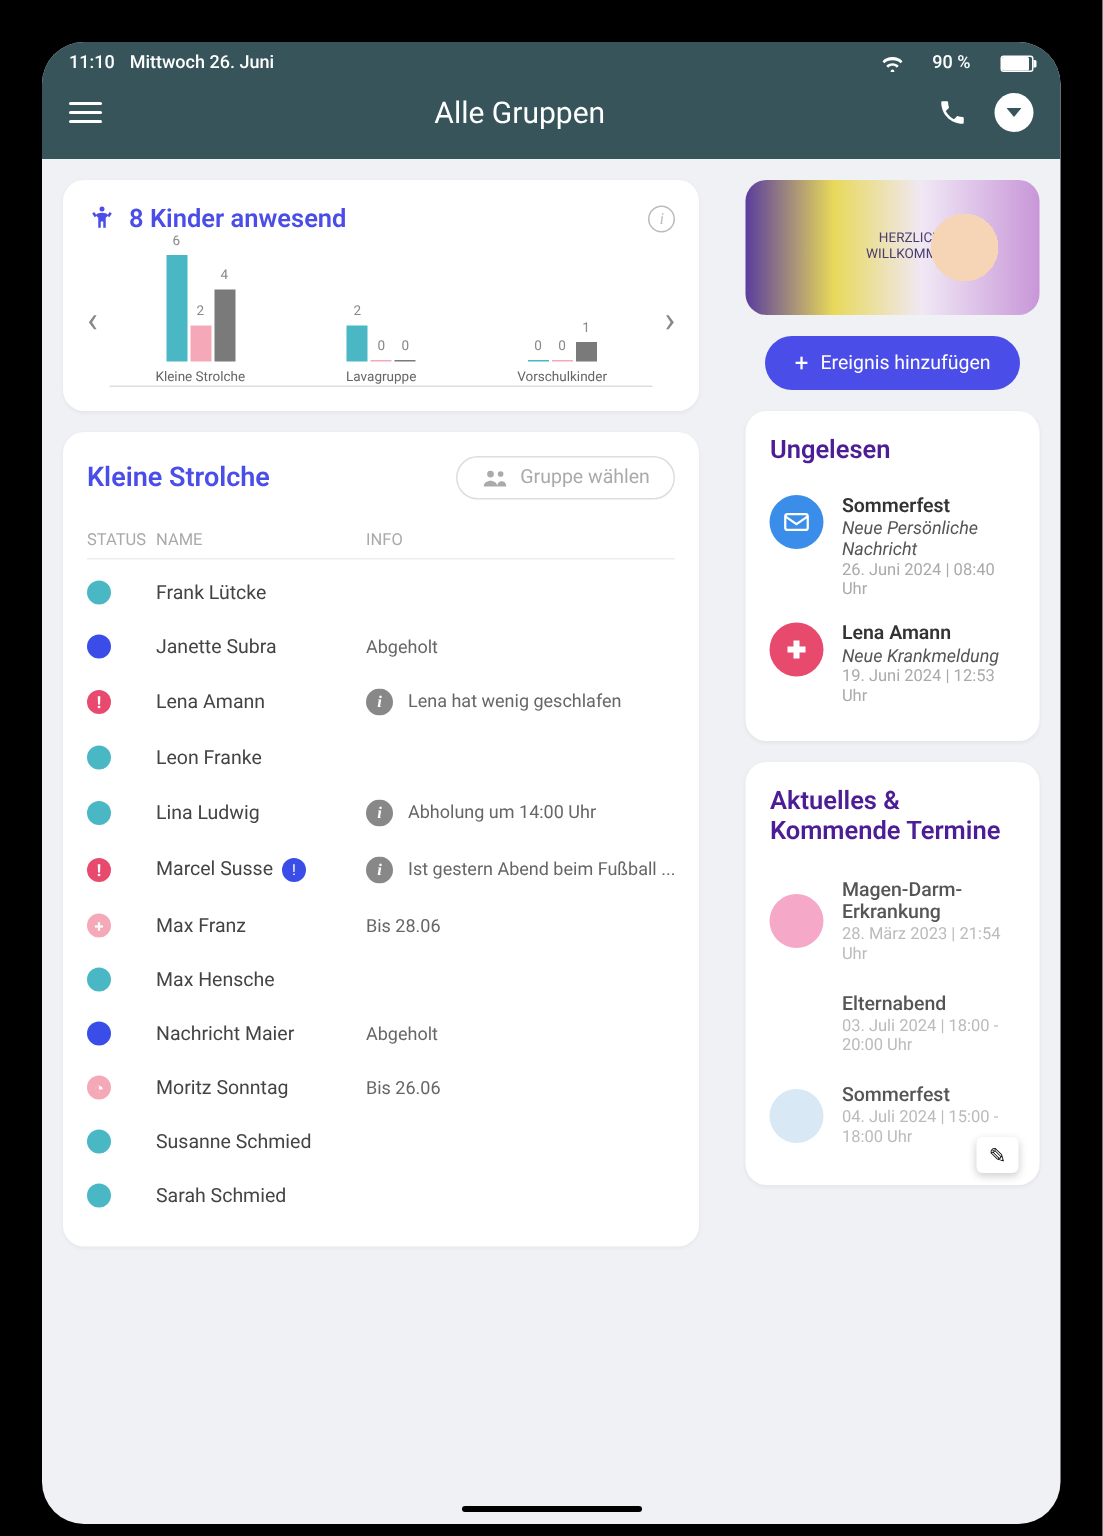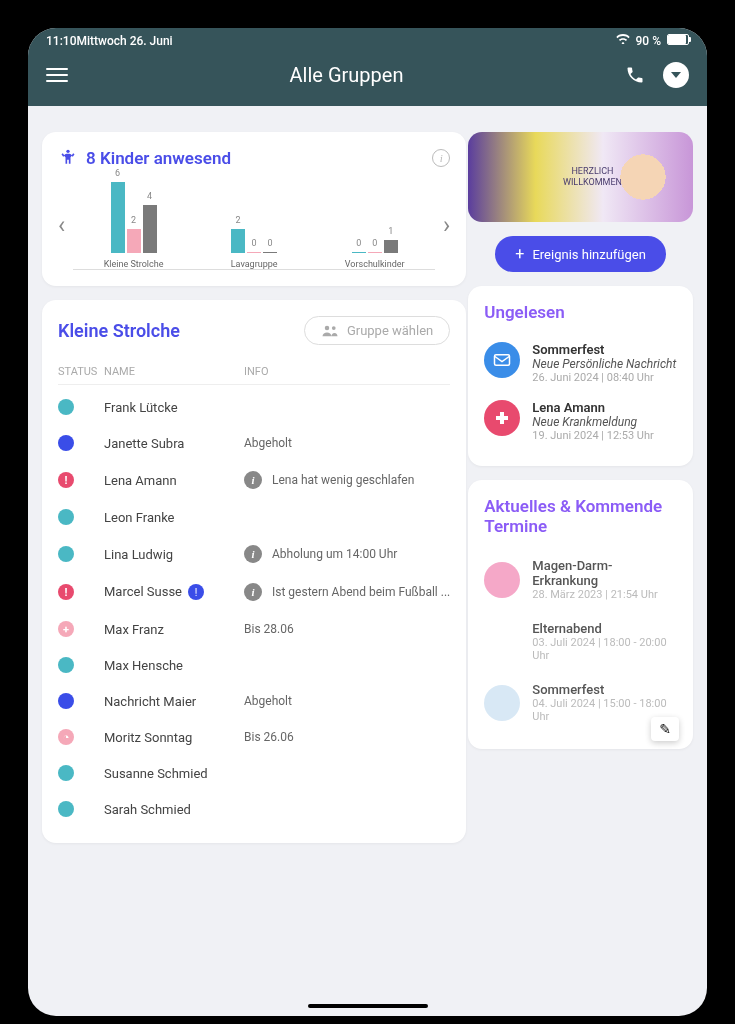--- a/index.html
+++ b/index.html
@@ -1,33 +1,33 @@
 <!DOCTYPE html>
 <html><head>
 <meta charset="utf-8">
 <style>
 * { margin: 0; padding: 0; box-sizing: border-box; font-family: -apple-system, BlinkMacSystemFont, 'Segoe UI', Roboto, sans-serif; }
 body { background: #000; display: flex; justify-content: center; align-items: center; min-height: 100vh; padding: 10px; }
 .tablet { width: 735px; height: 1024px; background: #000; border-radius: 40px; padding: 18px; position: relative; }
 .screen { width: 100%; height: 100%; background: #f0f1f5; border-radius: 28px; overflow: hidden; display: flex; flex-direction: column; }
 .status-bar { background: #36545a; color: #fff; padding: 6px 18px 0; display: flex; justify-content: space-between; font-size: 12px; font-weight: 500; }
-.status-left { display: flex; }
-.status-right { display: flex; gap: 6px; align-items: flex-start; }
+.status-left { display: flex; gap: 10px; }
+.status-right { display: flex; gap: 20px; align-items: flex-end; }
 .wifi-icon { width: 14px; height: 10px; }
 .battery { width: 22px; height: 11px; border: 1px solid #fff; border-radius: 2px; position: relative; }
 .battery::after { content:''; position: absolute; right: -3px; top: 2px; width: 2px; height: 5px; background: #fff; border-radius: 0 1px 1px 0; }
 .battery-fill { background: #fff; height: 100%; width: 90%; border-radius: 1px; }
 .header { background: #36545a; color: #fff; padding: 14px 18px 18px; display: flex; align-items: center; justify-content: space-between; }
 .menu-icon { width: 22px; display: flex; flex-direction: column; gap: 4px; cursor: pointer; }
 .menu-icon span { height: 2px; background: #fff; border-radius: 1px; }
 .header-title { font-size: 20px; font-weight: 400; }
 .header-right { display: flex; gap: 18px; align-items: center; }
 .phone-icon, .dropdown-circle { cursor: pointer; }
 .dropdown-circle { width: 26px; height: 26px; background: #fff; border-radius: 50%; display: flex; align-items: center; justify-content: center; }
-.content { flex: 1; padding: 14px; display: flex; gap: 2px; overflow: auto; margin-top: 12px; }
+.content { flex: 1; padding: 14px; display: flex; gap: 31px; overflow: auto; }
 .left-col { flex: 1.4; display: flex; flex-direction: column; gap: 14px; }
 .right-col { flex: 1; display: flex; flex-direction: column; gap: 14px; }
 .card { background: #fff; border-radius: 14px; padding: 16px; box-shadow: 0 1px 3px rgba(0,0,0,0.05); }
 .attendance-header { display: flex; align-items: center; gap: 8px; }
 .attendance-title { color: #4a4de8; font-size: 17px; font-weight: 600; }
 .info-icon { margin-left: auto; width: 18px; height: 18px; border: 1.5px solid #bbb; border-radius: 50%; display: flex; align-items: center; justify-content: center; font-size: 11px; color: #bbb; font-style: italic; font-family: serif; }
 .chart-wrap { display: flex; align-items: center; gap: 8px; margin-top: 12px; }
 .chart-nav { color: #888; font-size: 24px; cursor: pointer; user-select: none; }
 .chart { flex: 1; display: flex; align-items: flex-end; justify-content: space-around; height: 90px; border-bottom: 1px solid #ddd; }
 .chart-group { display: flex; flex-direction: column; align-items: center; }
@@ -48,21 +48,21 @@
 .status-dot { width: 16px; height: 16px; border-radius: 50%; }
 .child-name { width: 140px; display: flex; align-items: flex-start; gap: 6px; }
 .mini-icon { width: 16px; height: 16px; border-radius: 50%; display: flex; align-items: center; justify-content: center; font-size: 10px; color: #fff; }
 .info-badge { width: 18px; height: 18px; background: #888; border-radius: 50%; display: inline-flex; align-items: center; justify-content: center; color: #fff; font-size: 11px; font-weight: bold; font-style: italic; font-family: serif; margin-right: 10px; }
 .child-info { flex: 1; color: #666; font-size: 12px; white-space: nowrap; overflow: hidden; text-overflow: ellipsis; }
 .banner { height: 90px; border-radius: 14px; background: linear-gradient(90deg, #5a3d9e 0%, #e8d95a 30%, #f0e8f5 60%, #c896d8 100%); position: relative; overflow: hidden; display: flex; align-items: center; }
 .banner-text { position: absolute; left: 50%; transform: translateX(-30%); font-size: 9px; color: #4a3d6e; text-align: center; line-height: 1.2; }
 .banner-face { position: absolute; right: 10px; width: 80px; height: 80px; border-radius: 50%; background: radial-gradient(circle, #f5d5b5 40%, transparent 40%); }
 .add-event-btn { background: #4a4de8; color: #fff; border: none; border-radius: 20px; padding: 10px 20px; font-size: 13px; display: flex; align-items: center; gap: 8px; cursor: pointer; align-self: center; }
 .plus { font-size: 16px; line-height: 1; }
-.section-title { color: #8b5cf6; font-size: 17px; font-weight: 600; margin-bottom: 12px; }
+.section-title { color: #4c1d95; font-size: 17px; font-weight: 600; margin-bottom: 12px; }
 .notif-item { display: flex; gap: 12px; padding: 8px 0; }
 .notif-icon { width: 36px; height: 36px; border-radius: 50%; display: flex; align-items: center; justify-content: center; color: #fff; flex-shrink: 0; }
 .notif-content { flex: 1; }
 .notif-title { font-size: 13px; font-weight: 600; color: #333; }
 .notif-sub { font-size: 12px; color: #555; font-style: italic; }
 .notif-time { font-size: 11px; color: #aaa; }
 .event-item { display: flex; gap: 12px; padding: 10px 0; align-items: center; }
 .event-icon { width: 36px; height: 36px; border-radius: 50%; flex-shrink: 0; display: flex; align-items: center; justify-content: center; }
 .event-title { font-size: 13px; font-weight: 500; color: #555; }
 .event-time { font-size: 11px; color: #bbb; }

